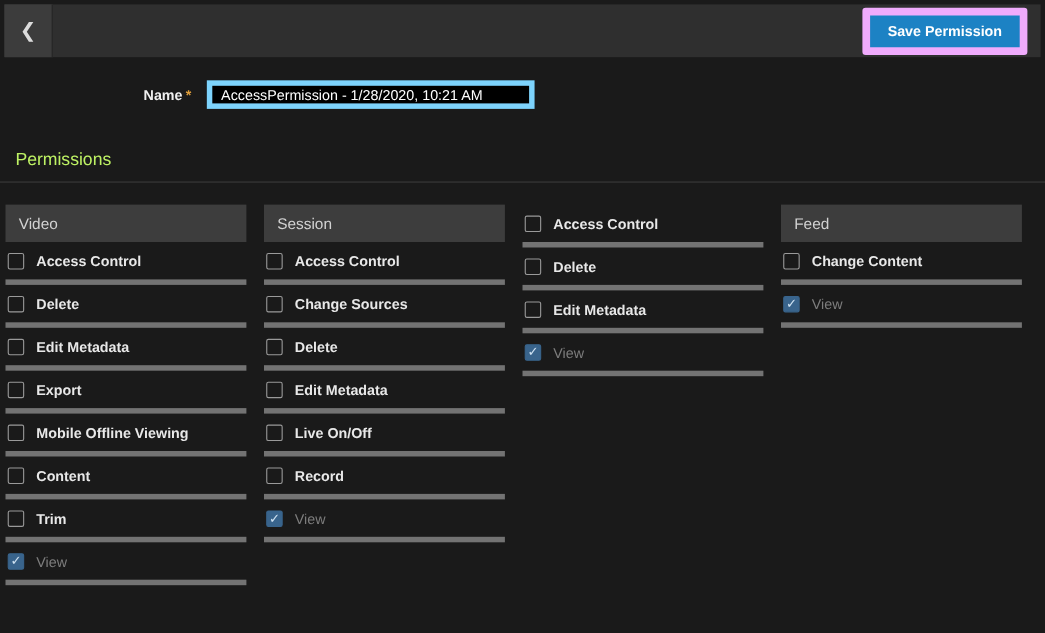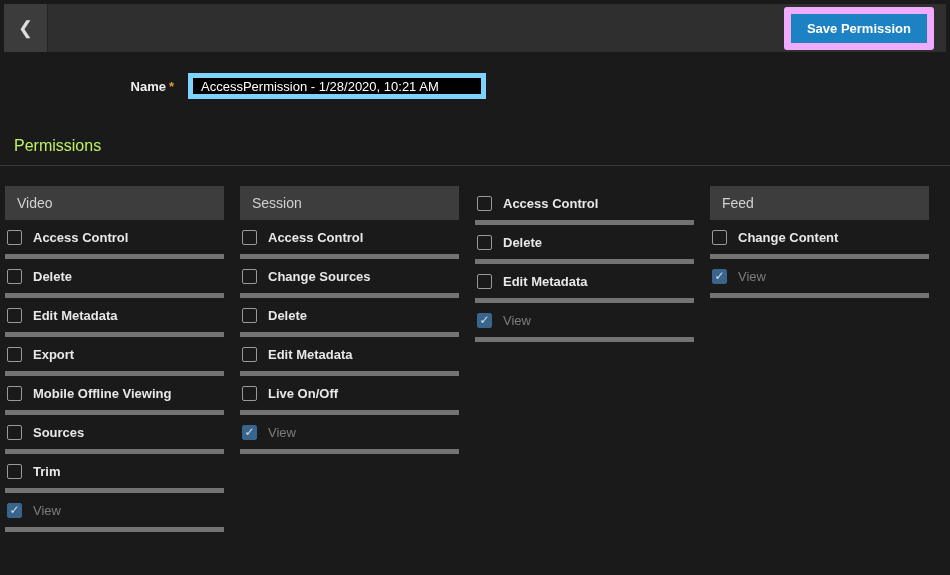--- a/index.html
+++ b/index.html
@@ -174,21 +174,21 @@
       <div class="perm-row">
         <span class="checkbox"></span>
         <span class="perm-label">Export</span>
       </div>
       <div class="perm-row">
         <span class="checkbox"></span>
         <span class="perm-label">Mobile Offline Viewing</span>
       </div>
       <div class="perm-row">
         <span class="checkbox"></span>
-        <span class="perm-label">Sources</span>
+        <span class="perm-label">Content</span>
       </div>
       <div class="perm-row">
         <span class="checkbox"></span>
         <span class="perm-label">Trim</span>
       </div>
       <div class="perm-row checked">
         <span class="checkbox is-checked">✓</span>
         <span class="perm-label">View</span>
       </div>
     </div>
@@ -207,20 +207,24 @@
         <span class="perm-label">Delete</span>
       </div>
       <div class="perm-row">
         <span class="checkbox"></span>
         <span class="perm-label">Edit Metadata</span>
       </div>
       <div class="perm-row">
         <span class="checkbox"></span>
         <span class="perm-label">Live On/Off</span>
       </div>
+      <div class="perm-row">
+        <span class="checkbox"></span>
+        <span class="perm-label">Record</span>
+      </div>
       <div class="perm-row checked">
         <span class="checkbox is-checked">✓</span>
         <span class="perm-label">View</span>
       </div>
     </div>
     <div class="perm-column">
       <div class="perm-row">
         <span class="checkbox"></span>
         <span class="perm-label">Access Control</span>
       </div>

